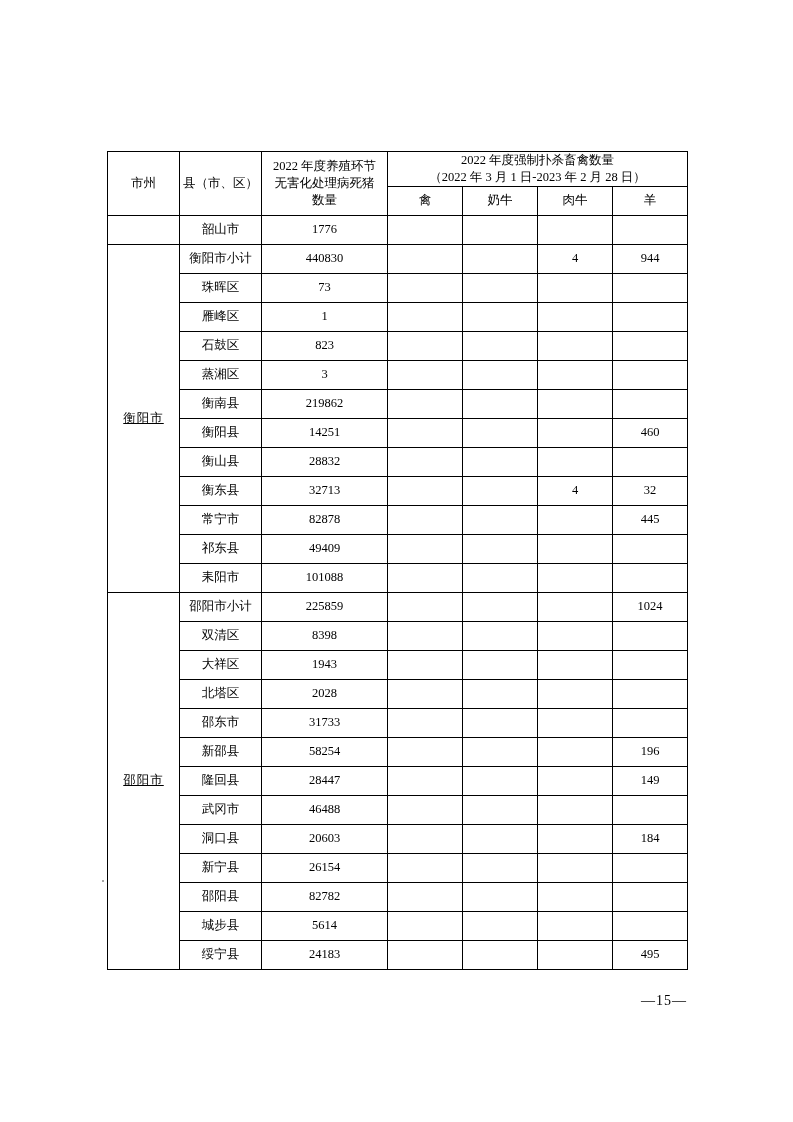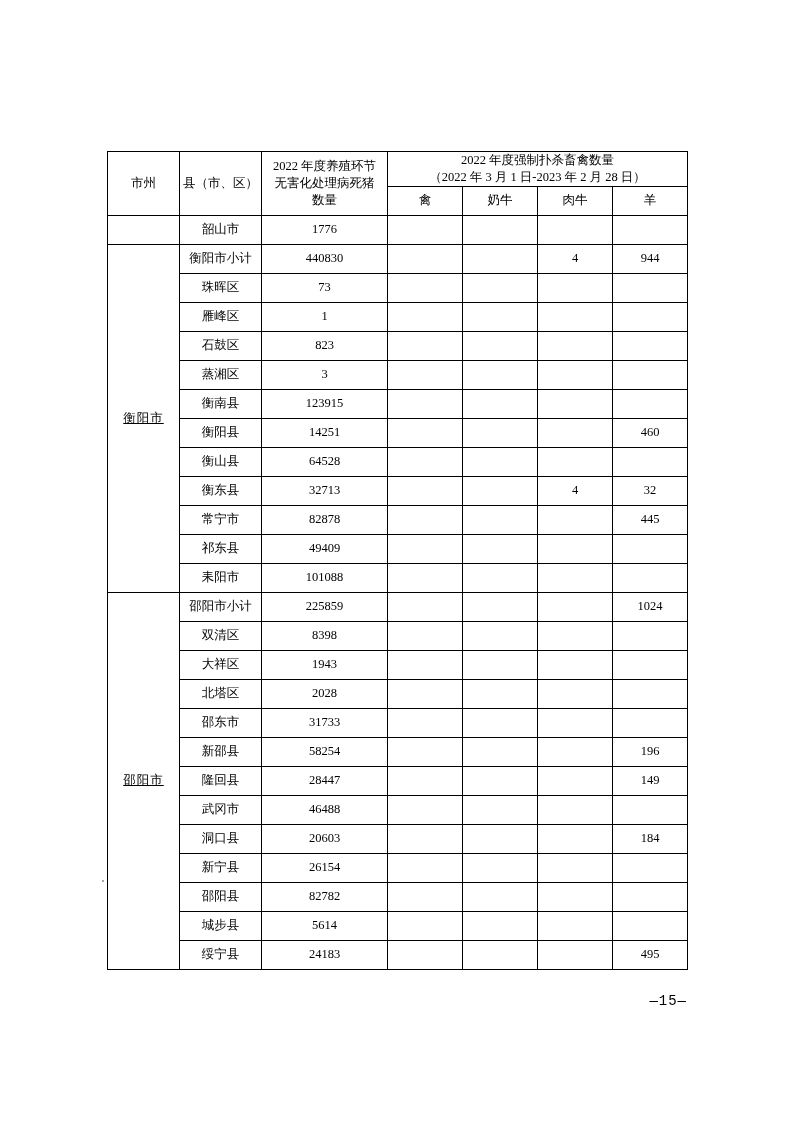--- a/index.html
+++ b/index.html
@@ -77,21 +77,21 @@
     font-size: 12.5px;
   }
   .grp-title-line1 { display: block; }
   .grp-title-line2 { display: block; }
   .pagenum {
     position: absolute;
     right: 106px;
     top: 993px;
     font-size: 14px;
     letter-spacing: 1px;
-    font-family: Liberation Mono, monospace;
+    font-family: Liberation Serif, serif;
   }
   .dot-mark {
     position: absolute;
     left: 102px;
     top: 880px;
     width: 2px;
     height: 2px;
     background: #888;
     border-radius: 50%;
   }
@@ -181,37 +181,37 @@
           <tr>
             <td class="">蒸湘区</td>
             <td class="num ">3</td>
             <td class="num "></td>
             <td class="num "></td>
             <td class="num "></td>
             <td class="num "></td>
           </tr>
           <tr>
             <td class="">衡南县</td>
-            <td class="num ">123915</td>
+            <td class="num ">219862</td>
             <td class="num "></td>
             <td class="num "></td>
             <td class="num "></td>
             <td class="num "></td>
           </tr>
           <tr>
             <td class="">衡阳县</td>
             <td class="num ">14251</td>
             <td class="num "></td>
             <td class="num "></td>
             <td class="num "></td>
             <td class="num ">460</td>
           </tr>
           <tr>
             <td class="">衡山县</td>
-            <td class="num ">64528</td>
+            <td class="num ">28832</td>
             <td class="num "></td>
             <td class="num "></td>
             <td class="num "></td>
             <td class="num "></td>
           </tr>
           <tr>
             <td class="">衡东县</td>
             <td class="num ">32713</td>
             <td class="num "></td>
             <td class="num "></td>

